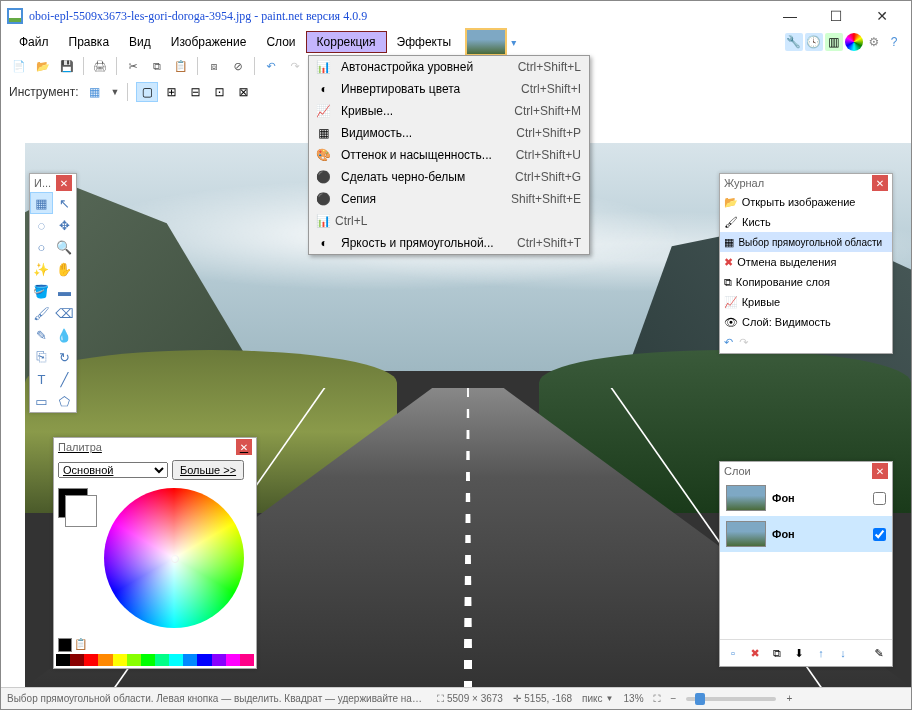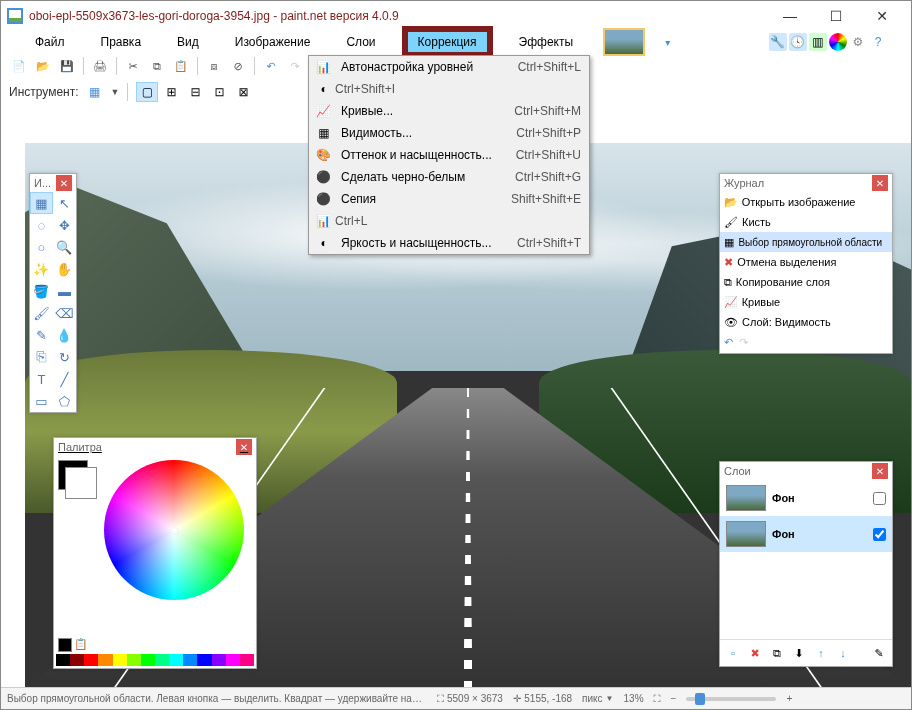--- a/index.html
+++ b/index.html
@@ -1,25 +1,25 @@
 <!DOCTYPE html>
 <html><head>
 <meta charset="utf-8">
 <style>
 * { box-sizing: border-box; margin: 0; padding: 0; font-family: "Segoe UI", Tahoma, sans-serif; }
 body { background: #fff; width: 912px; height: 710px; overflow: hidden; position: relative; border: 1px solid #888; }
 .titlebar { height: 30px; display: flex; align-items: center; padding: 0 6px; font-size: 12px; }
 .titlebar .icon { width: 16px; height: 16px; margin-right: 6px; display:inline-block; }
-.titlebar .title { flex: 1; color: #7f1d1d; }
+.titlebar .title { flex: 1; color: #1d4ed8; font-family: Liberation Serif, serif; }
 .winbtns { display: flex; }
 .winbtn { width: 46px; height: 30px; display: flex; align-items: center; justify-content: center; font-size: 14px; color: #333; }
 
-.menubar { height: 22px; display: flex; align-items: center; padding: 0 24px; font-size: 12px; gap: 16px; position: relative; }
+.menubar { height: 22px; display: flex; align-items: center; padding: 0 8px; font-size: 12px; gap: 0; position: relative; }
 .menubar .menu-item { padding: 3px 10px; }
-.menubar .menu-item.active { background: #7dd3fc; border: 6px solid #7f1d1d; }
+.menubar .menu-item.active { background: #c4b5fd; border: 1px solid #7f1d1d; }
 .menubar .thumb { width: 42px; height: 28px; border: 2px solid #f6c766; margin-left: 4px; background: linear-gradient(to bottom, #7ea8c4 40%, #4a6b3a 100%); }
 .menubar .right-icons { margin-left: auto; display: flex; gap: 2px; }
 .ico16 { width: 18px; height: 18px; display: inline-flex; align-items: center; justify-content: center; border-radius: 2px; }
 .ico16.blue { background: #cfe8ff; }
 .ico16.green { background: #d0ffd0; }
 .ico16.rainbow { background: conic-gradient(red,yellow,green,cyan,blue,magenta,red); border-radius:50%; }
 .ico16.gear { color:#888; }
 
 .toolbar { height: 26px; display: flex; align-items: center; padding: 0 8px; gap: 4px; font-size: 11px; }
 .tbicon { width: 20px; height: 20px; display: inline-flex; align-items: center; justify-content: center; color: #555; border-radius: 2px; }
@@ -206,20 +206,21 @@
 </div>
 
 <div class="dropdown">
   <div class="row">
       <span class="ricon">📊</span>
       <span class="rlabel">Автонастройка уровней</span>
       <span class="rshort">Ctrl+Shift+L</span>
     </div>
   <div class="row">
       <span class="ricon">◐</span>
+      <span class="rlabel">Инвертировать цвета</span>
       <span class="rshort">Ctrl+Shift+I</span>
     </div>
   <div class="row">
       <span class="ricon">📈</span>
       <span class="rlabel">Кривые...</span>
       <span class="rshort">Ctrl+Shift+M</span>
     </div>
   <div class="row">
       <span class="ricon">▦</span>
       <span class="rlabel">Видимость...</span>
@@ -239,21 +240,21 @@
       <span class="ricon" style="color:#8a6a3a">⚫</span>
       <span class="rlabel">Сепия</span>
       <span class="rshort">Shift+Shift+E</span>
     </div>
   <div class="row">
       <span class="ricon">📊</span>
       <span class="rshort">Ctrl+L</span>
     </div>
   <div class="row">
       <span class="ricon">◐</span>
-      <span class="rlabel">Яркость и насыщенность...</span>
+      <span class="rlabel">Яркость и прямоугольной...</span>
       <span class="rshort">Ctrl+Shift+T</span>
     </div>
 </div>
 
 <div class="panel tools-panel">
   <div class="panel-title">
       <span>И...</span>
       <span class="px">✕</span>
     </div>
   <div class="tools-grid">
@@ -278,20 +279,24 @@
     <span class="tool">▭</span>
     <span class="tool">⬠</span>
   </div>
 </div>
 
 <div class="panel colors-panel">
   <div class="panel-title">
       <span>Палитра</span>
       <span class="px">✕</span>
     </div>
+  <div class="row1">
+    <select><option>Основной</option></select>
+    <button class="more">Больше &gt;&gt;</button>
+  </div>
   <div style="display:flex">
     <div class="color-sw"></div>
     <div class="wheel">
         <div class="dot"></div>
       </div>
   </div>
   <div style="position:absolute;bottom:16px;left:4px;display:flex;gap:2px;">
     <span style="width:14px;height:14px;background:#000;border:1px solid #888"></span>
     <span style="font-size:11px">📋</span>
   </div>

